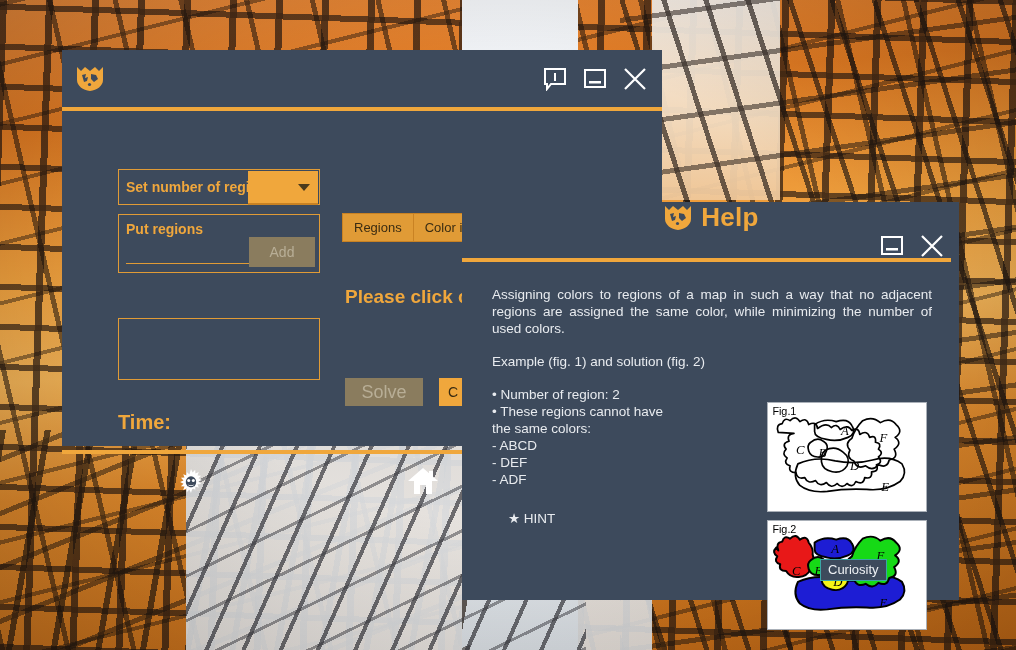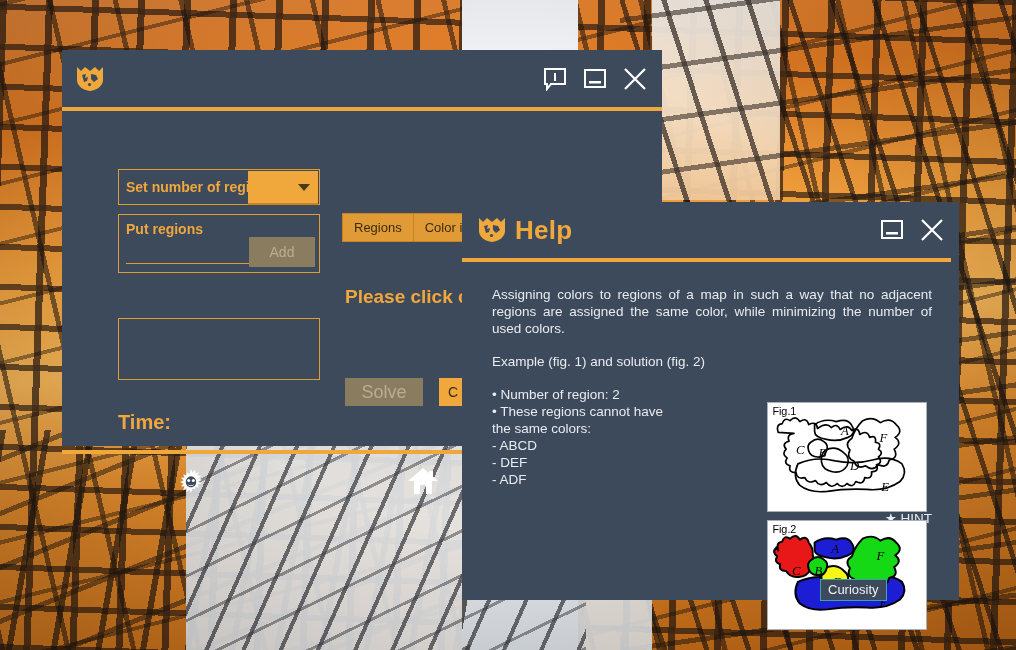--- a/index.html
+++ b/index.html
@@ -247,56 +247,56 @@
     cursor: pointer;
   }
   #curiosity-icon-btn { left: 109px; }
   #home-icon-btn { left: 341px; }
 
   
   #help-window {
     left: 462px; top: 202px;
     width: 497px; height: 398px;
   }
-  #help-window .titlebar { height: 56px; padding-left: 16px; }
+  #help-window .titlebar { height: 56px; padding-left: 16px; flex-direction: column; }
   #help-window .app-title { font-size: 26px; }
   .help-rule { margin: 0 8px 0 0; }
   .help-body {
     position: relative;
     height: 354px;
     padding: 24px 22px 0 30px;
   }
   .help-text {
     font-size: 13.5px;
     line-height: 17px;
     color: #e8ebef;
     width: 440px;
   }
   .help-para { text-align: justify; margin: 0 0 16px 0; width: 440px; }
   .help-example { margin: 4px 0 16px 0; }
   .help-bullets { margin: 0; white-space: pre-line; width: 270px; }
-  .help-hint-head { margin: 22px 0 0 16px; text-align: right; }
+  .help-hint-head { margin: 22px 0 0 16px; }
   .help-hint-body { margin: 2px 0 0 0; text-align: justify; width: 268px; }
 
   .fig {
     position: absolute;
     background: #ffffff;
     border: 1px solid #aab0b8;
   }
   #fig1 { left: 305px; top: 140px; width: 160px; height: 110px; }
   #fig2 { left: 305px; top: 258px; width: 160px; height: 110px; }
   .fig-caption {
     position: absolute; left: 3px; top: 1px;
     font-size: 11px; color: #111; font-family: "Liberation Sans", sans-serif;
   }
   .fig svg { position:absolute; left:0; top:0; width:100%; height:100%; }
 
   .tooltip {
     position: absolute;
-    left: 820px; top: 579px;
+    left: 820px; top: 559px;
     padding: 2px 7px 3px 7px;
     background: #3d4a5c;
     border: 1px solid #3aa6a6;
     color: #eef1f4;
     font-size: 13px;
     z-index: 50;
   }
 </style>
 </head>
 <body>

